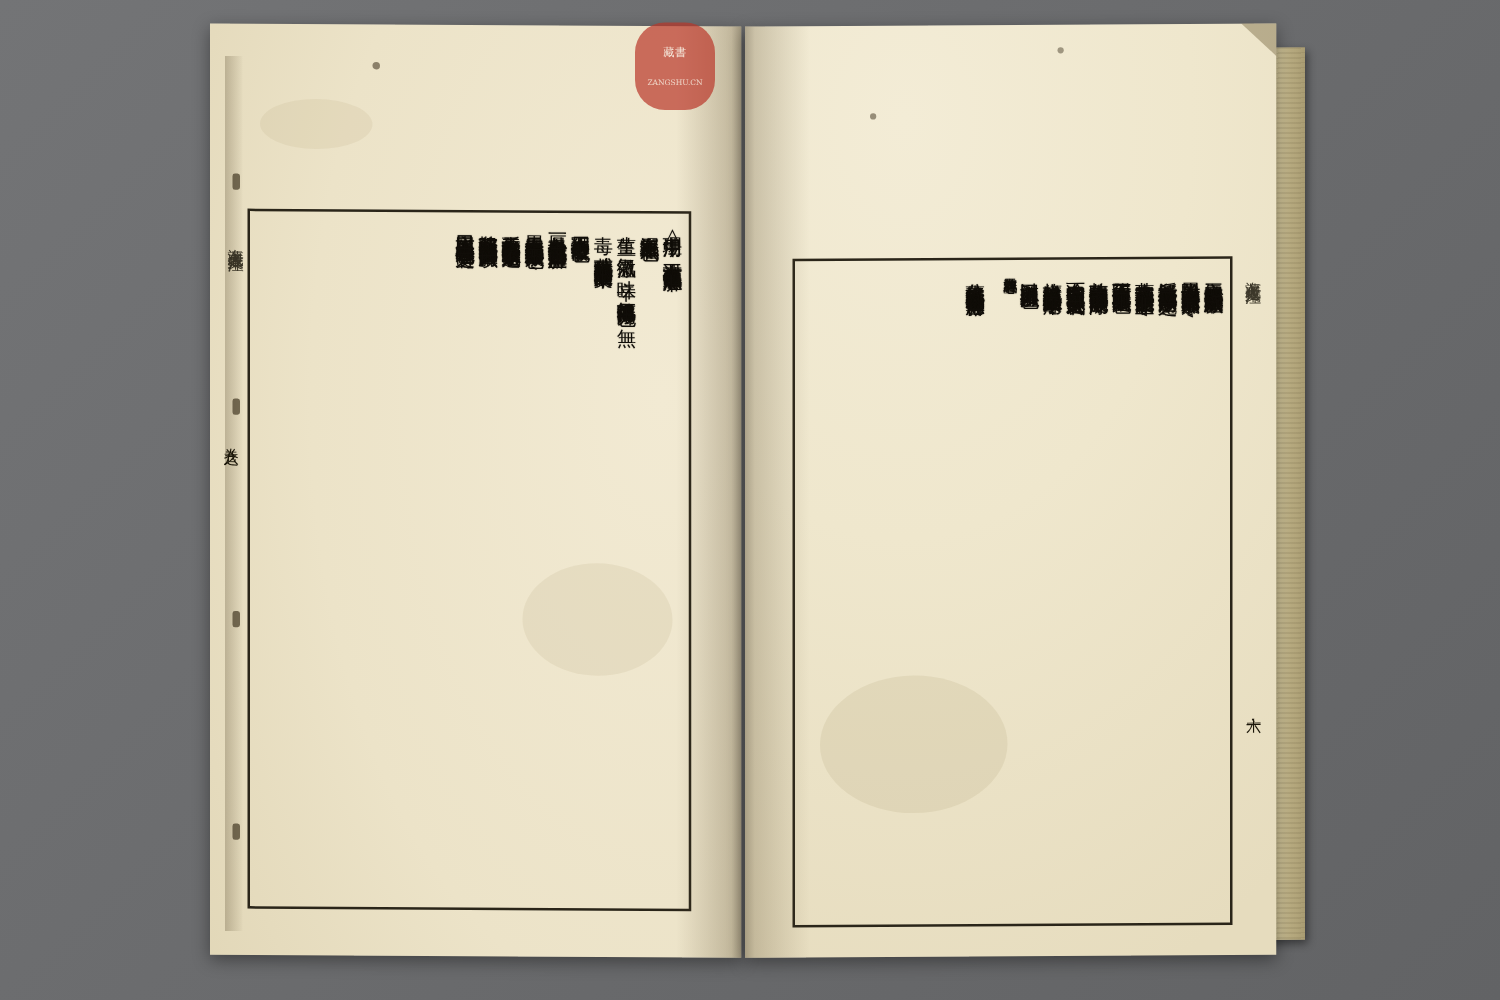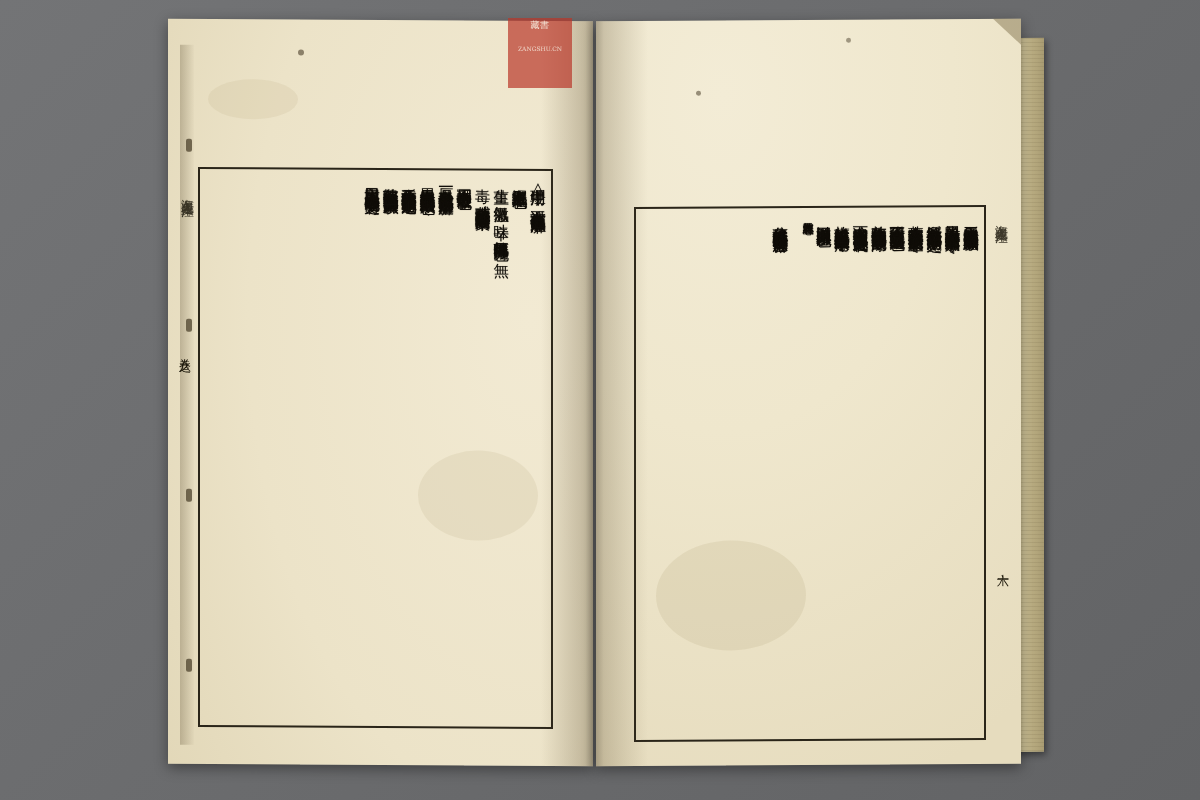--- a/index.html
+++ b/index.html
@@ -168,24 +168,25 @@
     left: 508px;
     top: 18px;
     width: 64px;
     height: 70px;
     background: rgba(186, 55, 42, 0.78);
     color: #f6e9dd;
     font-family: "DejaVu Serif", serif;
     font-size: 9px;
     line-height: 1.15;
     text-align: center;
-    padding-top: 2px;
+    padding-top: 20px;
     box-sizing: border-box;
     letter-spacing: 0.5px;
     opacity: .9;
+    border-radius: 24px;
   }
   .seal .seal-sub {
     font-size: 6px;
     letter-spacing: 0px;
     margin-top: 16px;
     display: block;
     opacity: .85;
   }
 
   

